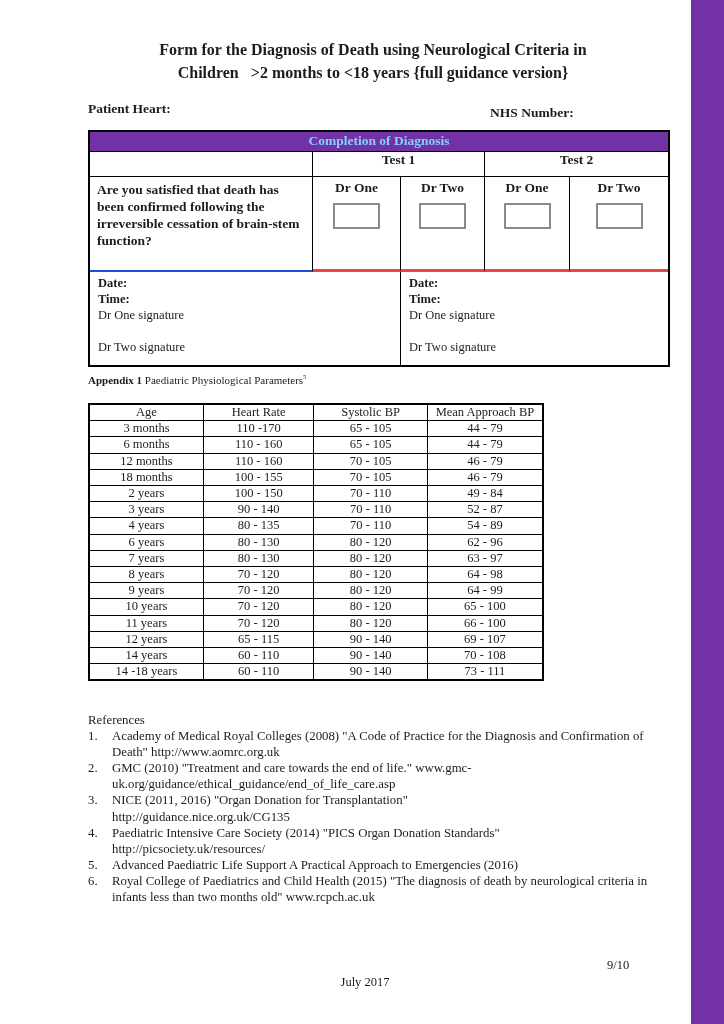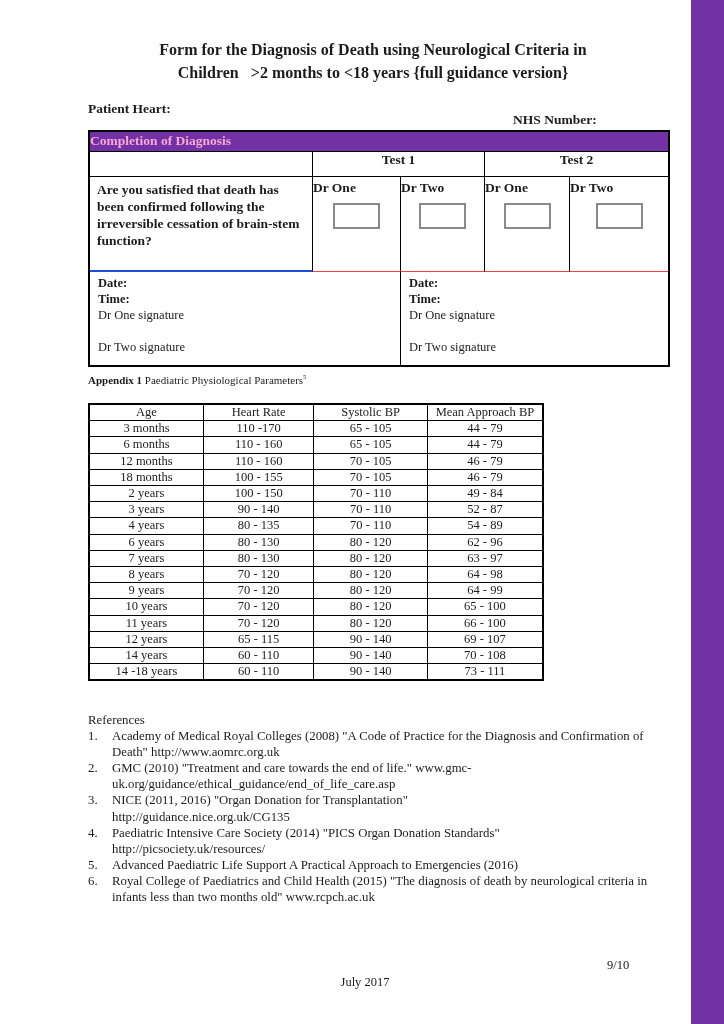--- a/index.html
+++ b/index.html
@@ -21,55 +21,55 @@
   .doc-title {
     position: absolute; top: 38px; left: 88px; width: 570px;
     text-align: center; font-weight: bold;
     font-size: 16px; line-height: 23px;
     white-space: pre-wrap;
   }
   .patient-row {
     position: absolute; top: 101px; left: 88px; width: 570px;
     font-weight: bold; font-size: 13.5px;
   }
-  .nhs-label { position: absolute; left: 402px; top: 11px; margin-left: 23px; }
+  .nhs-label { position: absolute; left: 402px; top: 4px; }
 
   
   .ctable {
     position: absolute; top: 130px; left: 88px;
     width: 582px;
     border: 2px solid #000;
     display: grid;
     grid-template-columns: 223px 88px 84px 85px 98px;
     font-size: 13px;
   }
   .c-banner {
     grid-column: 1 / -1;
-    background: #7231a4; color: #f9a8d4;
-    font-weight: bold; 
+    background: #7231a4; color: #7dd3fc;
+    font-weight: bold; text-align: center;
     padding: 1px 0 2px;
     border-bottom: 1px solid #000;
     font-size: 13.5px;
   }
   .c-blank { border-right: 1px solid #000; border-bottom: 1px solid #000; }
   .c-test {
     grid-column: span 2;
     text-align: center; font-weight: bold;
     border-bottom: 1px solid #000;
     padding-bottom: 8px; font-size: 13.5px;
   }
   .c-test.t1 { border-right: 1px solid #000; }
   .c-question {
     border-right: 1px solid #000; border-bottom: 2px solid #1d4ed8;
     height: 95px; padding: 4px 10px 0 7px;
     font-weight: bold; font-size: 13.5px; line-height: 17px;
   }
   .c-dr {
-    border-right: 1px solid #000; border-bottom: 1px solid #ef4444;
-    height: 95px; padding-top: 3px;
+    border-right: 1px solid #000; border-bottom: 3px solid #ef4444;
+    height: 95px; text-align: center; padding-top: 3px;
   }
   .c-dr.last { border-right: none; }
   .c-dr-label { font-weight: bold; font-size: 13.5px; }
   .checkbox {
     width: 47px; height: 26px;
     border: 2px solid #8a8a8a;
     margin: 7px auto 0;
     background: #fff;
   }
   .c-legal {

